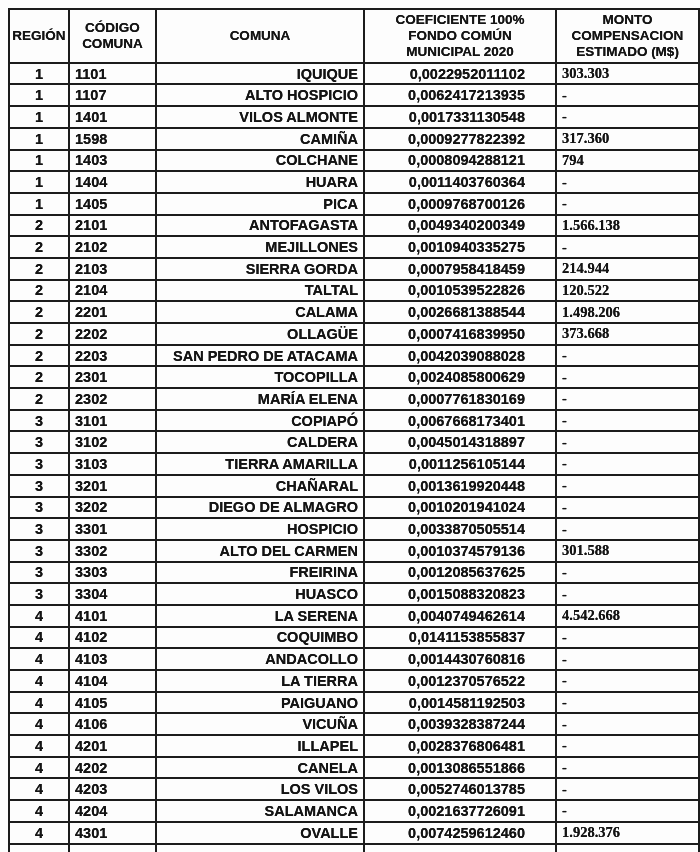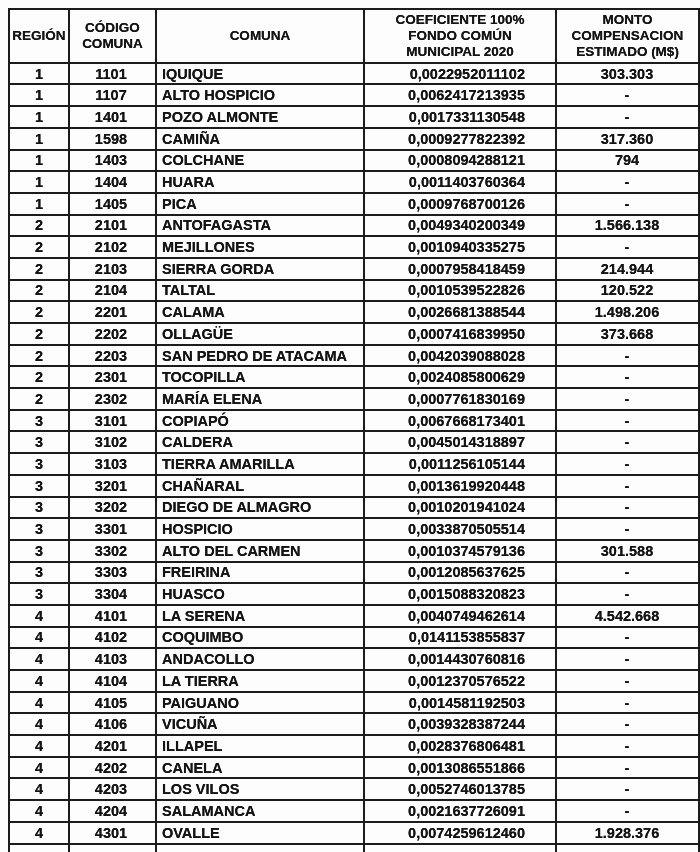--- a/index.html
+++ b/index.html
@@ -44,24 +44,24 @@
     padding: 2px 1px;
   }
   table.fcm td {
     font-size: 14.5px;
     height: 21.7px;
     padding: 0 5px;
     vertical-align: middle;
     white-space: nowrap;
   }
   .c-region { text-align: center; }
-  .c-codigo { text-align: center; padding-right: 8px !important; }
-  .c-comuna { text-align: left;  padding-left: 5px !important; }
+  .c-codigo { text-align: left; padding-right: 8px !important; }
+  .c-comuna { text-align: right;  padding-left: 5px !important; }
   .c-coef   { text-align: right; padding-right: 30px !important; border-radius: 6px; }
-  .c-monto  { text-align: center; padding-right: 6px !important; }
+  .c-monto  { text-align: left; padding-right: 6px !important; font-family: Liberation Serif, serif; }
   tr.partial-row td {
     height: 12px;
   }
 </style>
 </head>
 <body>
 
 <div class="page">
   <table class="fcm">
     <colgroup>
@@ -98,21 +98,21 @@
     <td class="c-region">1</td>
     <td class="c-codigo">1107</td>
     <td class="c-comuna">ALTO HOSPICIO</td>
     <td class="c-coef">0,0062417213935</td>
     <td class="c-monto">-</td>
   </tr>
 
   <tr>
     <td class="c-region">1</td>
     <td class="c-codigo">1401</td>
-    <td class="c-comuna">POZO ALMONTE</td>
+    <td class="c-comuna">VILOS ALMONTE</td>
     <td class="c-coef">0,0017331130548</td>
     <td class="c-monto">-</td>
   </tr>
 
   <tr>
     <td class="c-region">1</td>
     <td class="c-codigo">1598</td>
     <td class="c-comuna">CAMIÑA</td>
     <td class="c-coef">0,0009277822392</td>
     <td class="c-monto">317.360</td>

